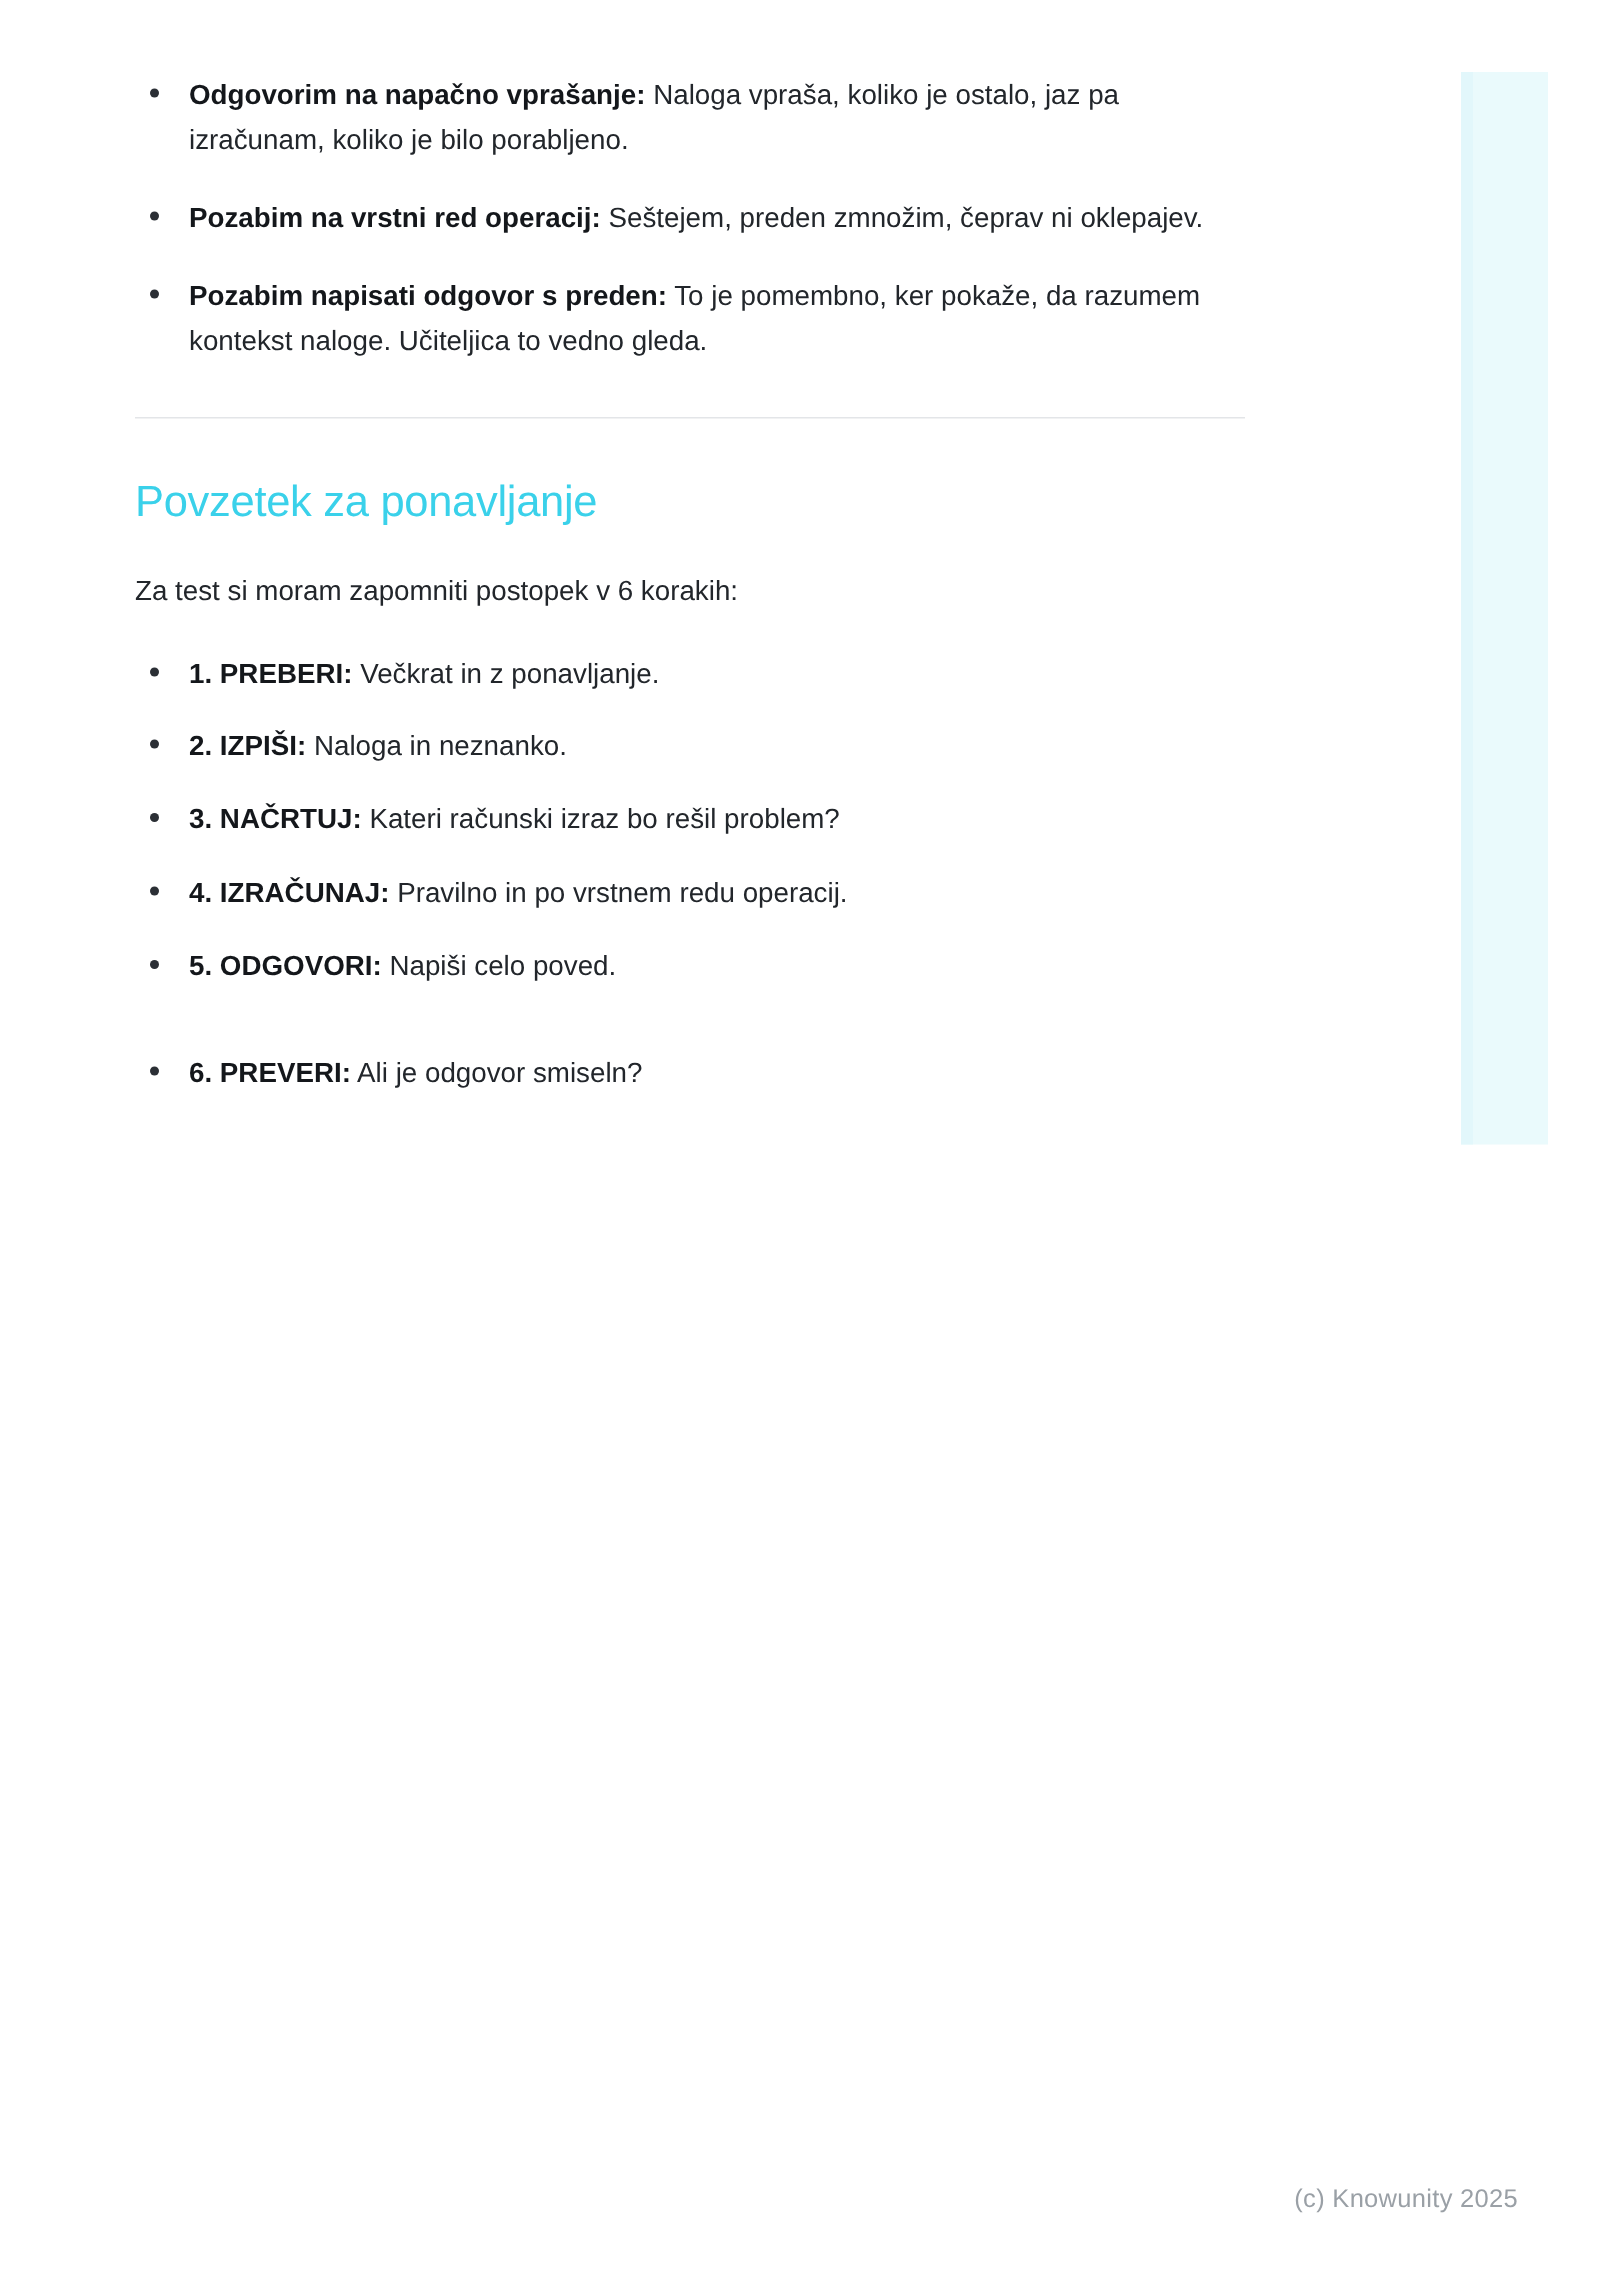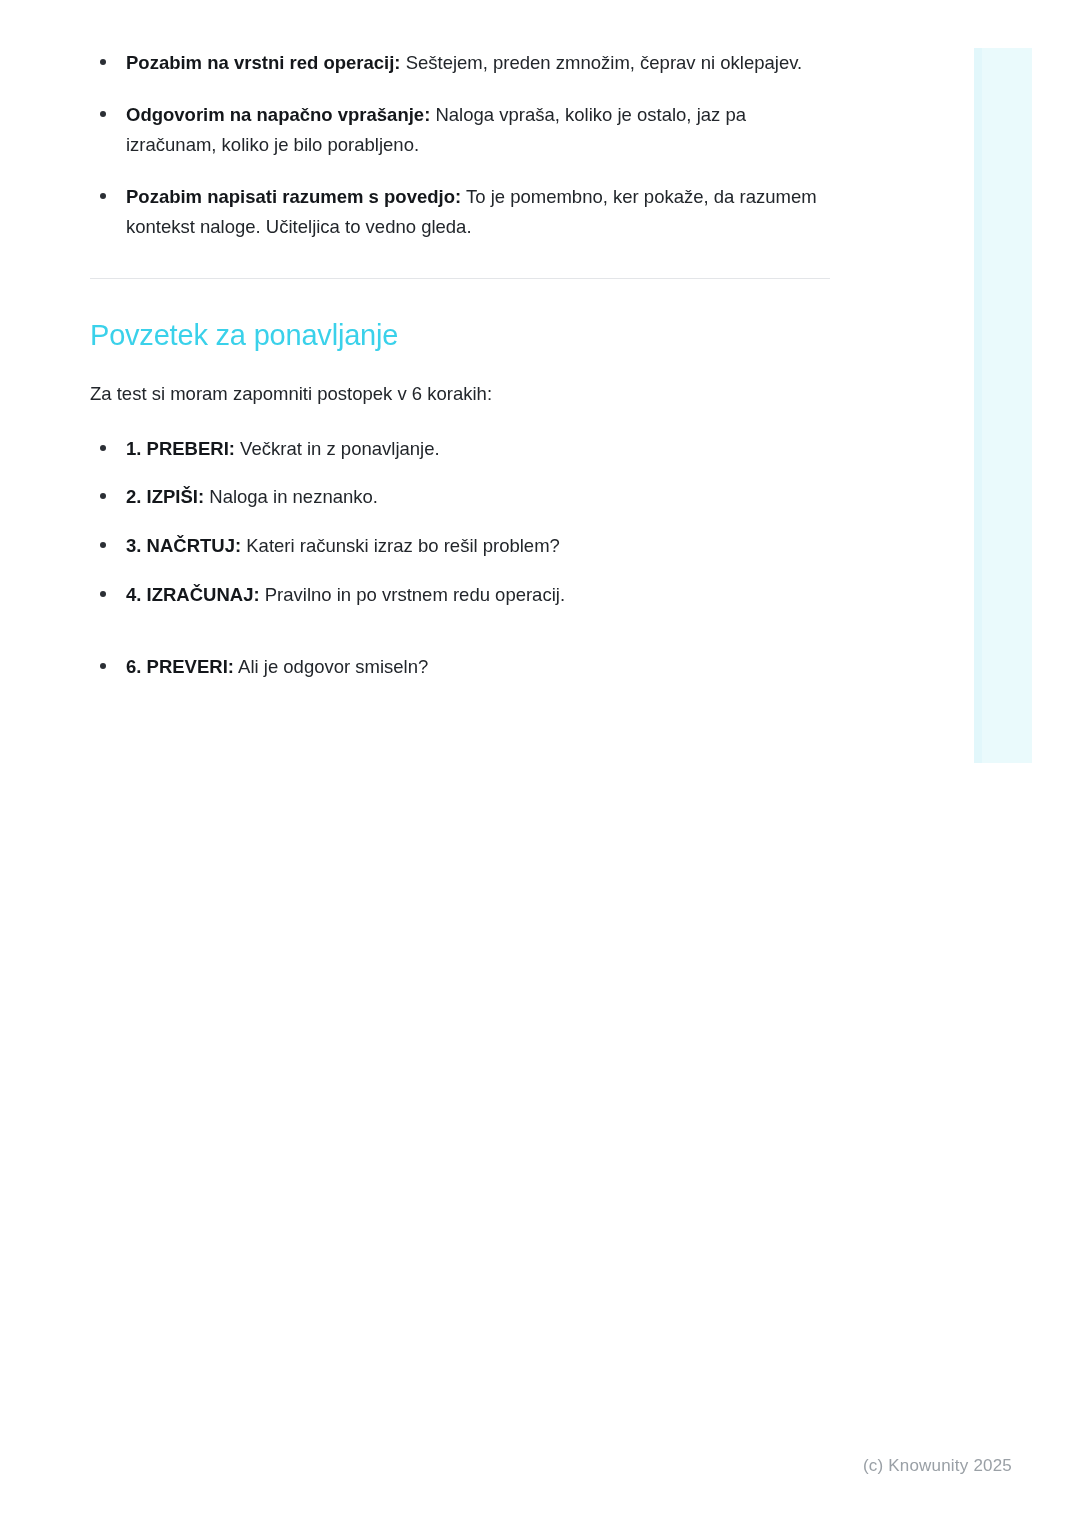--- a/index.html
+++ b/index.html
@@ -139,29 +139,29 @@
 
   <div class="edge-strip">
     <div class="edge-strip-inner"></div>
   </div>
 
   <div class="content">
 
     <ul class="bullets">
       <li>
         <span class="dot"></span>
+        <span class="lead">Odgovorim na napačno vprašanje:</span><span class="rest"> Naloga vpraša, koliko je ostalo, jaz pa izračunam, koliko je bilo porabljeno.</span>
+      </li>
+      <li>
+        <span class="dot"></span>
         <span class="lead">Pozabim na vrstni red operacij:</span><span class="rest"> Seštejem, preden zmnožim, čeprav ni oklepajev.</span>
       </li>
       <li>
         <span class="dot"></span>
-        <span class="lead">Odgovorim na napačno vprašanje:</span><span class="rest"> Naloga vpraša, koliko je ostalo, jaz pa izračunam, koliko je bilo porabljeno.</span>
-      </li>
-      <li>
-        <span class="dot"></span>
-        <span class="lead">Pozabim napisati razumem s povedjo:</span><span class="rest"> To je pomembno, ker pokaže, da razumem kontekst naloge. Učiteljica to vedno gleda.</span>
+        <span class="lead">Pozabim napisati odgovor s preden:</span><span class="rest"> To je pomembno, ker pokaže, da razumem kontekst naloge. Učiteljica to vedno gleda.</span>
       </li>
     </ul>
 
     <hr class="divider">
 
     <h2 class="section-title">Povzetek za ponavljanje</h2>
 
     <p class="intro">Za test si moram zapomniti postopek v 6 korakih:</p>
 
     <ul class="steps">
@@ -176,20 +176,24 @@
       <li>
         <span class="dot"></span>
         <span class="lead">3. NAČRTUJ:</span><span class="rest"> Kateri računski izraz bo rešil problem?</span>
       </li>
       <li>
         <span class="dot"></span>
         <span class="lead">4. IZRAČUNAJ:</span><span class="rest"> Pravilno in po vrstnem redu operacij.</span>
       </li>
       <li>
         <span class="dot"></span>
+        <span class="lead">5. ODGOVORI:</span><span class="rest"> Napiši celo poved.</span>
+      </li>
+      <li>
+        <span class="dot"></span>
         <span class="lead">6. PREVERI:</span><span class="rest"> Ali je odgovor smiseln?</span>
       </li>
     </ul>
 
   </div>
 
   <div class="footer">(c) Knowunity 2025</div>
 
 </div>
 

